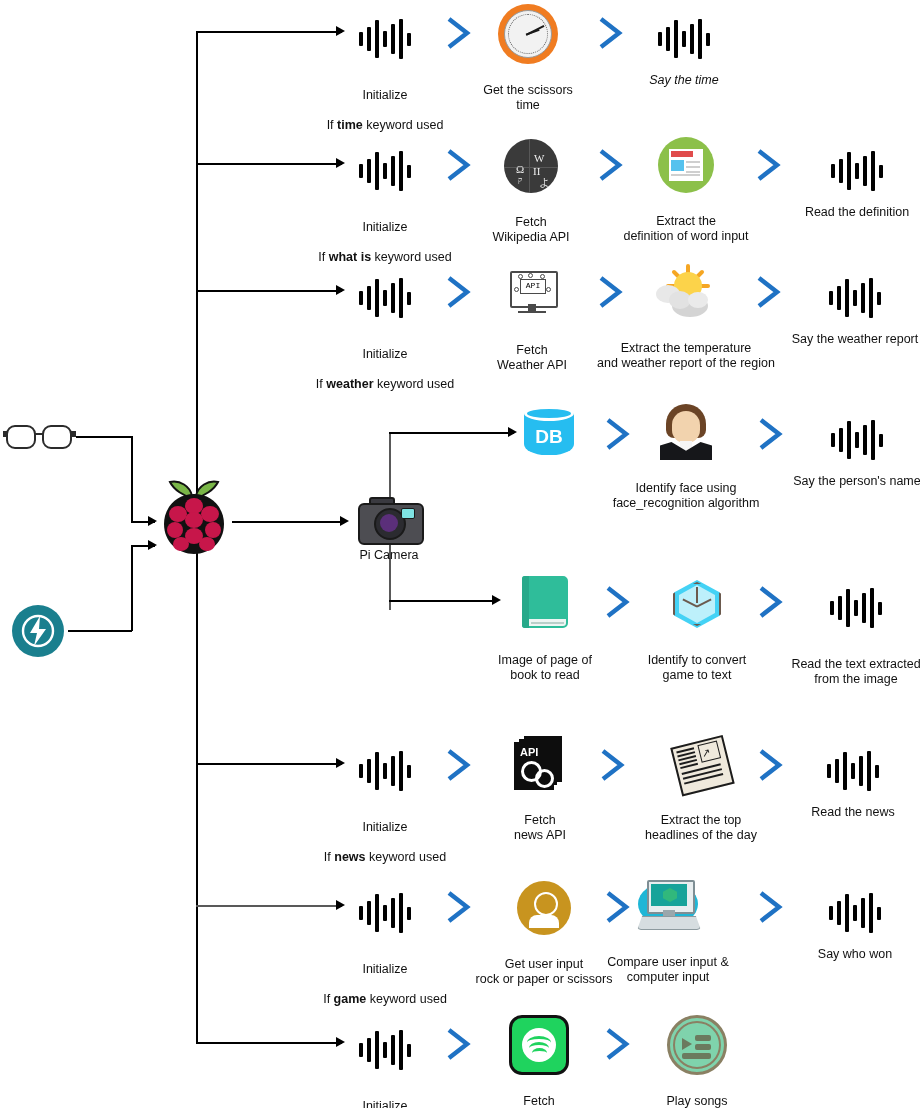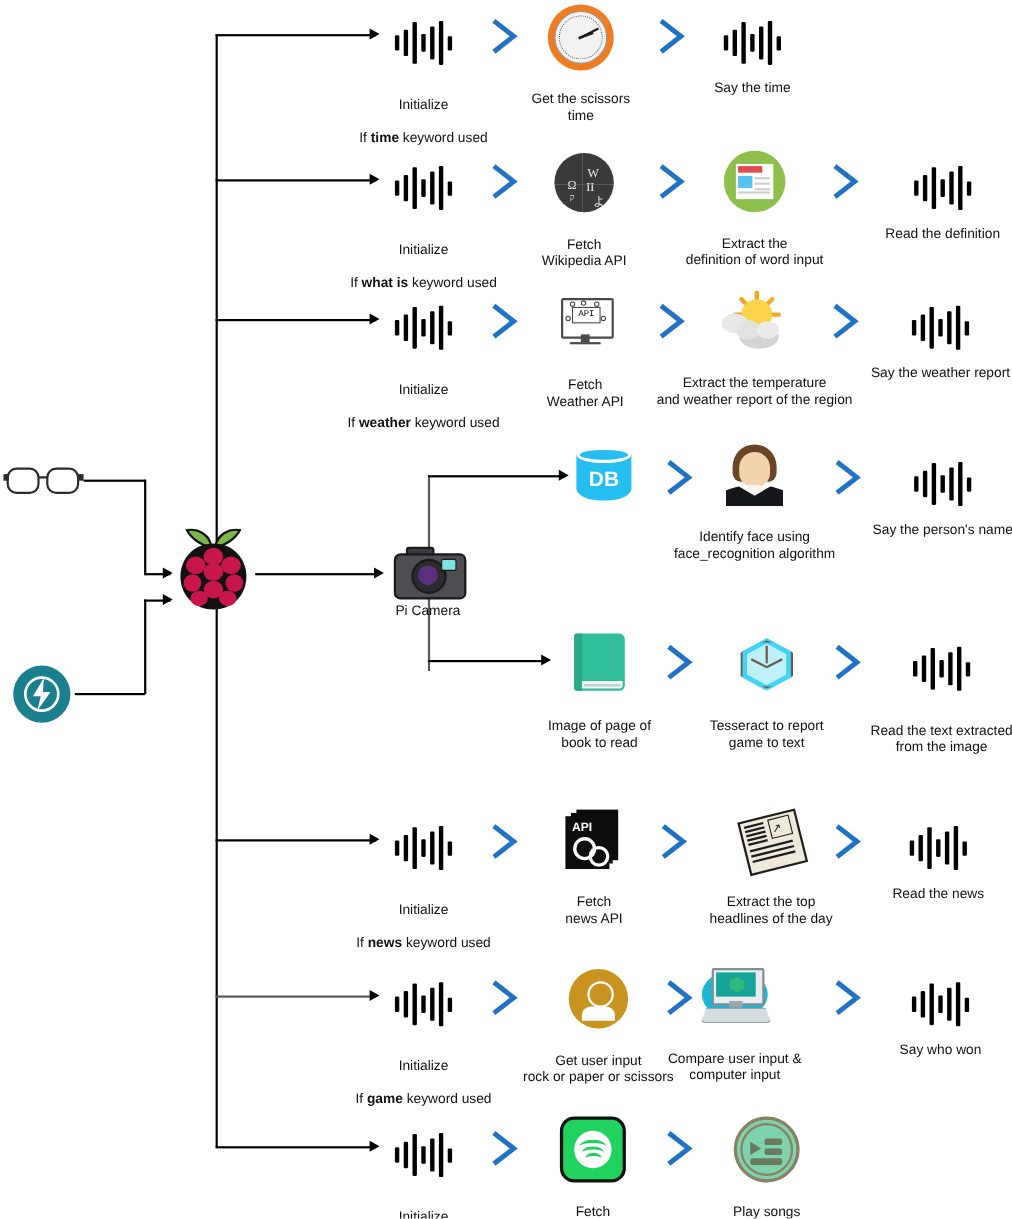--- a/index.html
+++ b/index.html
@@ -356,21 +356,21 @@
     </div>
     <div class="cap">
       <span>Get the scissors</span><br><span>time</span>
     </div>
   </div>
   <div class="chev" style="left:610px;top:33px;">
     <svg width="34" height="40" viewBox="0 0 34 40">
         <polyline points="8,6 26,20 8,34" fill="none" stroke="#1f72c4" stroke-width="4.5"></polyline>
       </svg>
   </div>
-  <div class="node" style="left:684px;top:8px;">
+  <div class="node" style="left:684px;top:8px;font-style:italic;">
     <div class="glyph">
       <div class="wave">
           <i style="height:14px"></i>
           <i style="height:24px"></i>
           <i style="height:38px"></i>
           <i style="height:16px"></i>
           <i style="height:30px"></i>
           <i style="height:40px"></i>
           <i style="height:13px"></i>
         </div>
@@ -616,21 +616,21 @@
       <div class="cube">
           <div class="hex"></div>
           <div class="in"></div>
         <div class="ring"></div>
         <div class="edge e1"></div>
           <div class="edge e2"></div>
           <div class="edge e3"></div>
         </div>
     </div>
     <div class="cap">
-      <span>Tesseract to report</span><br><span>game to text</span>
+      <span>Identify to convert</span><br><span>game to text</span>
     </div>
   </div>
   <div class="chev" style="left:770px;top:602px;">
     <svg width="34" height="40" viewBox="0 0 34 40">
         <polyline points="8,6 26,20 8,34" fill="none" stroke="#1f72c4" stroke-width="4.5"></polyline>
       </svg>
   </div>
   <div class="node" style="left:856px;top:577px;">
     <div class="glyph">
       <div class="wave">

